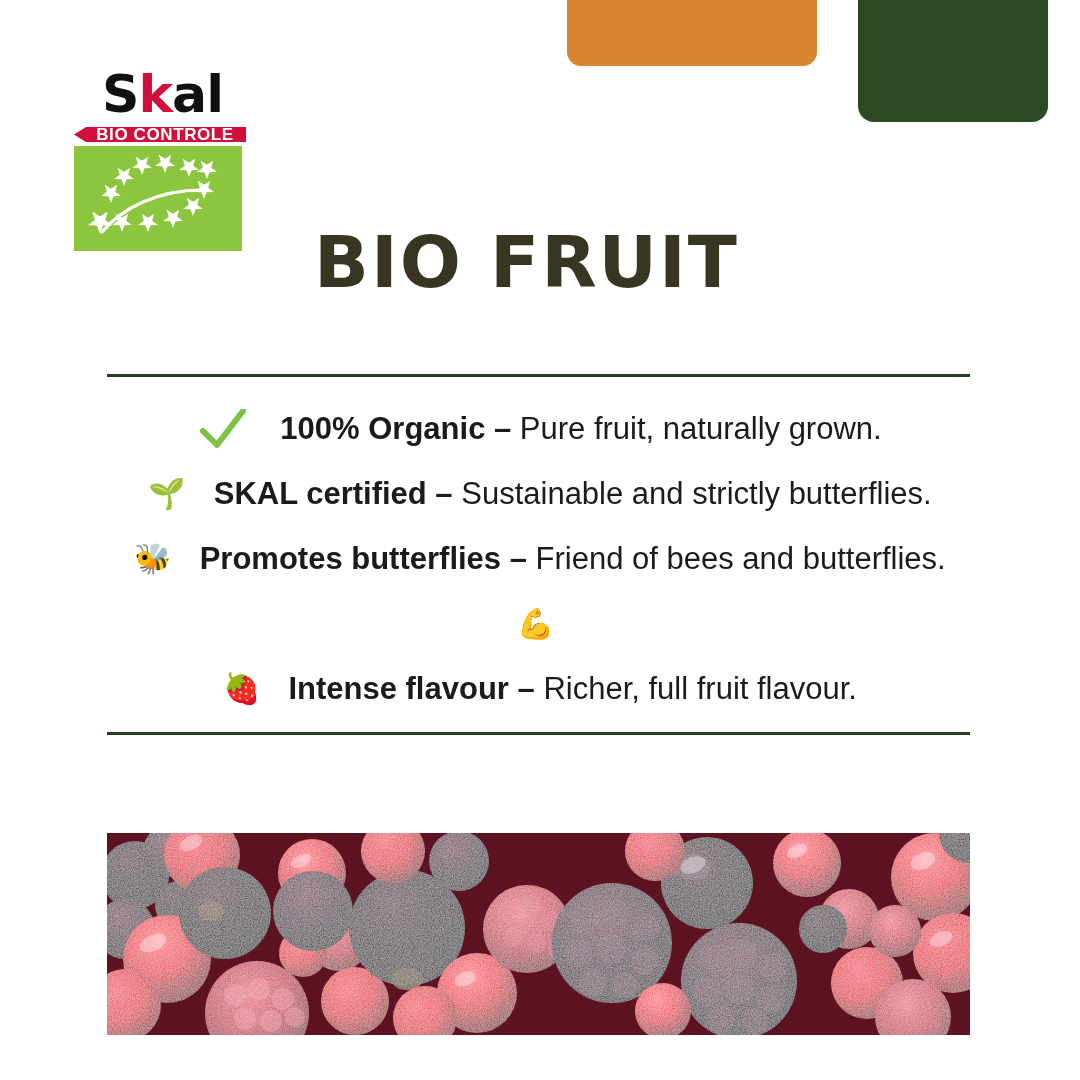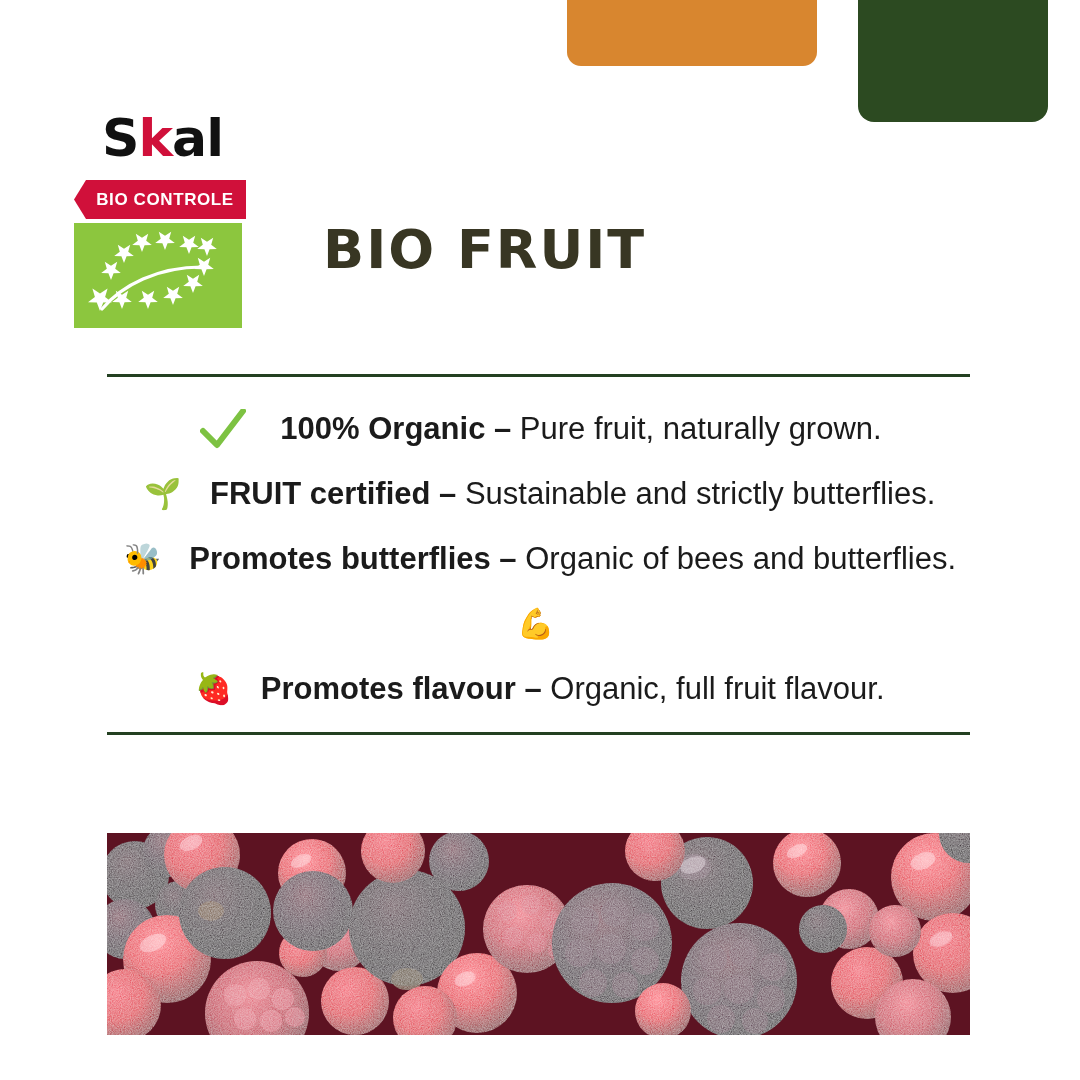--- a/index.html
+++ b/index.html
@@ -25,50 +25,48 @@
     border-bottom-left-radius:16px;border-bottom-right-radius:16px;
   }
 
   
   #skal-logo{position:absolute;left:74px;top:66px;width:172px;}
   .skal-word{
     height:56px;position:relative;padding-left:28px;
     font-weight:bold;font-size:52px;line-height:56px;
     color:#111111;letter-spacing:-1px;
     font-family:"DejaVu Sans","Liberation Sans",sans-serif;
-    margin-top:44px;
   }
   .skal-word .s-part{color:#111;}
   .skal-word .k-accent{color:#d0103a;}
   .bio-controle{
-    margin-top:14px;position:relative;height:39px;width:172px;
+    margin-top:5px;position:relative;height:15px;width:172px;
   }
   .bio-controle .banner{
     position:absolute;inset:0;background:#d0103a;
     -webkit-clip-path:polygon(0 50%,12px 0,100% 0,100% 100%,12px 100%);
     clip-path:polygon(0 50%,12px 0,100% 0,100% 100%,12px 100%);
   }
   .bio-controle .banner-text{
     position:absolute;inset:0;display:flex;align-items:center;
     justify-content:center;padding-left:10px;
     color:#ffffff;font-weight:bold;font-size:17px;letter-spacing:0.6px;
   }
   #eu-organic-logo{
     margin-top:4px;width:168px;height:105px;background:#8cc63e;
     position:relative;overflow:hidden;
   }
   #eu-organic-logo svg{position:absolute;left:0;top:0;}
 
   
   #page-title{
     position:absolute;left:314px;top:168px;
-    font-size:54px;font-weight:bold;color:#383623;
+    font-size:72px;font-weight:bold;color:#383623;
     letter-spacing:2px;line-height:92px;
     font-family:"DejaVu Sans","Liberation Sans",sans-serif;
-    margin-left:9px;
   }
 
   
   .divider{position:absolute;left:107px;width:863px;height:3px;background:#234021;}
   #divider-top{top:374px;}
   #divider-bottom{top:732px;}
 
   
   #benefits-list{
     position:absolute;left:60px;top:396px;width:960px;
@@ -149,35 +147,35 @@
     <span class="benefit-icon check">
       <svg width="46" height="40" viewBox="0 0 46 40" aria-hidden="true">
         <path d="M3 22 L17 36 L43 2" fill="none" stroke="#7dc242" stroke-width="6" stroke-linecap="round" stroke-linejoin="round"></path>
       </svg>
     </span>
     <span class="benefit-text"><span class="lead">100% Organic – </span><span class="rest">Pure fruit, naturally grown.</span></span>
   </div>
 
   <div class="benefit-row">
     <span class="benefit-icon">🌱</span>
-    <span class="benefit-text"><span class="lead">FRUIT certified – </span><span class="rest">Sustainable and strictly butterflies.</span></span>
+    <span class="benefit-text"><span class="lead">SKAL certified – </span><span class="rest">Sustainable and strictly butterflies.</span></span>
   </div>
 
   <div class="benefit-row">
     <span class="benefit-icon">🐝</span>
-    <span class="benefit-text"><span class="lead">Promotes butterflies – </span><span class="rest">Organic of bees and butterflies.</span></span>
+    <span class="benefit-text"><span class="lead">Promotes butterflies – </span><span class="rest">Friend of bees and butterflies.</span></span>
   </div>
 
   <div class="benefit-row">
     <span class="benefit-icon">💪</span>
   </div>
 
   <div class="benefit-row">
     <span class="benefit-icon">🍓</span>
-    <span class="benefit-text"><span class="lead">Promotes flavour – </span><span class="rest">Organic, full fruit flavour.</span></span>
+    <span class="benefit-text"><span class="lead">Intense flavour – </span><span class="rest">Richer, full fruit flavour.</span></span>
   </div>
 
 </div>
 
 <div id="berry-photo">
   <svg viewBox="0 0 863 202" preserveAspectRatio="none" aria-hidden="true">
     <defs>
       <radialGradient id="gRed" cx="38%" cy="33%" r="70%">
         <stop offset="0%" stop-color="#f4566a"></stop>
           <stop offset="55%" stop-color="#e01f38"></stop>

